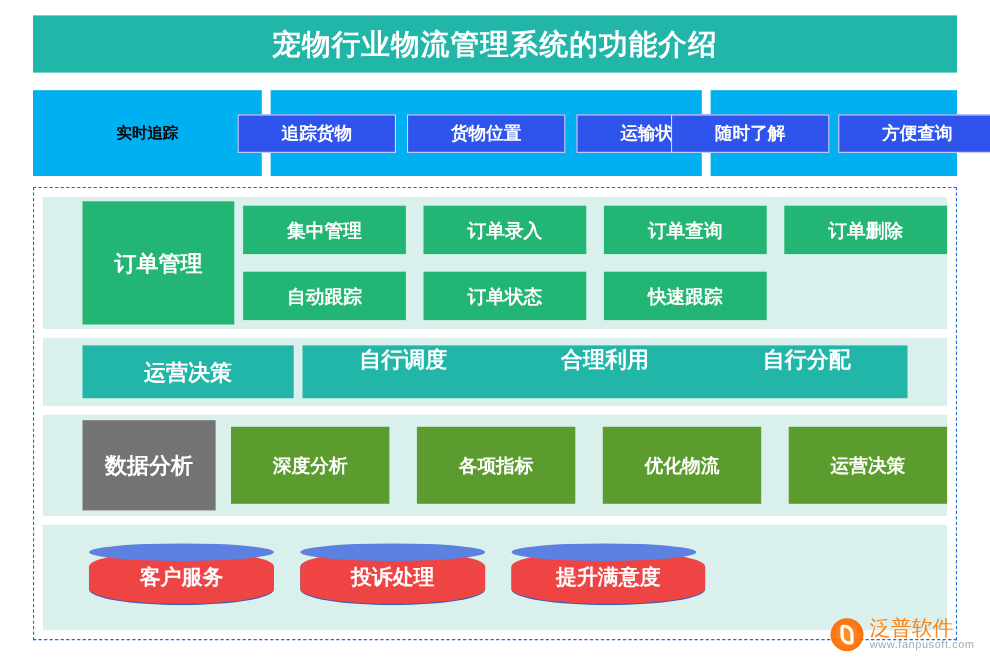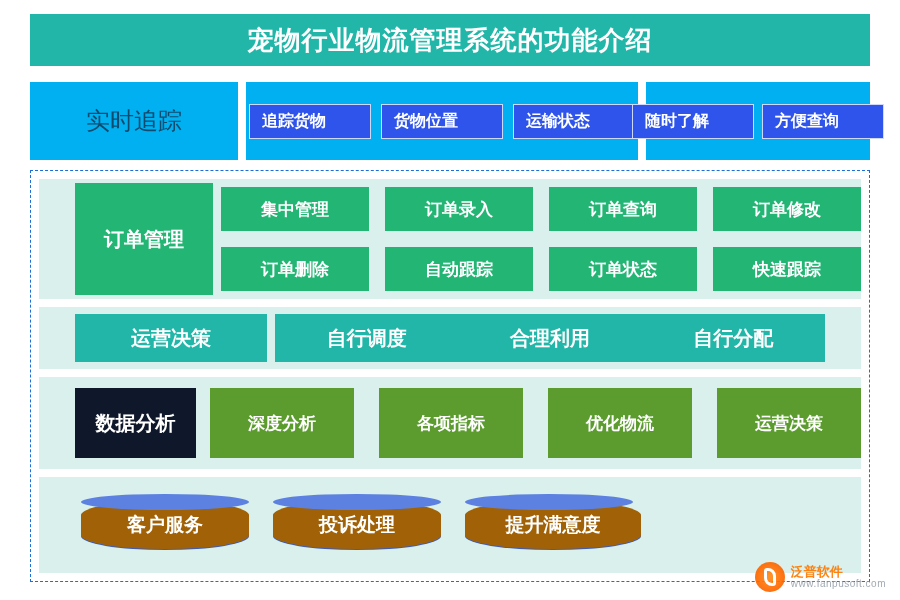--- a/index.html
+++ b/index.html
@@ -21,33 +21,33 @@
   .title-bar .txt{
     color:#ffffff;font-size:26px;font-weight:bold;letter-spacing:1px;
   }
 
   
   .blue-row{position:absolute;left:30px;top:82px;width:840px;height:78px;}
   .blue-left{
     position:absolute;left:0;top:0;width:208px;height:78px;
     background:#00b0f0;display:flex;align-items:center;justify-content:center;
   }
-  .blue-left .txt{color:#0c4a6e;font-size:24px;font-weight:normal;}
+  .blue-left .txt{color:#000000;font-size:14px;font-weight:bold;}
   .blue-mid{
     position:absolute;left:216px;top:0;width:392px;height:78px;
     background:#00b0f0;display:flex;align-items:center;justify-content:center;gap:10px;
   }
   .blue-right{
     position:absolute;left:616px;top:0;width:224px;height:78px;
     background:#00b0f0;display:flex;align-items:center;justify-content:center;gap:8px;
   }
   .chip-blue{
     background:#2f54eb;border:1px solid #cfd8ff;
     color:#ffffff;font-size:16px;font-weight:bold;
-    padding:6px 12px;min-width:96px;
+    padding:6px 23px;min-width:96px;text-align:center;
   }
 
   
   .dashed{
     position:absolute;left:30px;top:170px;width:840px;height:412px;
     border:1px dashed #1b6fd8;box-sizing:border-box;
   }
 
   
   .order-block{
@@ -74,49 +74,49 @@
     position:absolute;left:8px;top:136px;width:822px;height:62px;
     background:#d9f0ec;box-sizing:border-box;display:flex;align-items:center;
   }
   .oper-left{
     margin-left:36px;width:192px;height:48px;background:#21b6a8;
     display:flex;align-items:center;justify-content:center;
   }
   .oper-left .txt{color:#ffffff;font-size:20px;font-weight:bold;}
   .oper-right{
     margin-left:8px;width:550px;height:48px;background:#21b6a8;
-    display:flex;align-items:center;justify-content:space-around;
+    display:flex;align-items:flex-start;justify-content:space-around;
   }
   .oper-right .txt{color:#ffffff;font-size:20px;font-weight:bold;}
 
   
   .data-block{
     position:absolute;left:8px;top:206px;width:822px;height:92px;
     background:#d9f0ec;box-sizing:border-box;display:flex;align-items:center;
   }
   .data-left{
-    margin-left:36px;width:144px;height:70px;background:#0f172a;
+    margin-left:36px;width:144px;height:82px;background:#737373;
     display:flex;align-items:center;justify-content:center;
   }
   .data-left .txt{color:#ffffff;font-size:20px;font-weight:bold;}
   .data-items{margin-left:14px;display:flex;gap:25px;}
   .data-item{
     width:144px;height:70px;background:#5c9c2f;color:#ffffff;
     font-size:17px;font-weight:bold;display:flex;align-items:center;justify-content:center;
   }
 
   
   .svc-block{
     position:absolute;left:8px;top:306px;width:822px;height:96px;
     background:#d9f0ec;box-sizing:border-box;display:flex;align-items:center;
   }
   .svc-items{margin-left:42px;display:flex;gap:24px;}
   .cyl{
     position:relative;width:168px;height:48px;
-    background:#a16207;border-radius:50%/14px;
+    background:#ef4444;border-radius:50%/14px;
     display:flex;align-items:center;justify-content:center;
     box-shadow:0 1px 0 #3d5cb8;
   }
   .cyl .txt{color:#ffffff;font-size:19px;font-weight:bold;position:relative;z-index:2;}
   .cyl::before{
     content:"";position:absolute;left:0;top:-7px;width:168px;height:16px;
     background:#5c81e0;border-radius:50%;
   }
   .cyl.big{width:176px;}
 
@@ -128,21 +128,21 @@
   .wm-logo{
     width:30px;height:30px;border-radius:50%;
     background:radial-gradient(circle at 50% 50%, #ff8c1a 0%, #ff6a00 60%, #e85d00 100%);
     position:relative;
   }
   .wm-logo::after{
     content:"";position:absolute;left:9px;top:6px;width:12px;height:18px;
     border:3px solid #ffffff;border-radius:3px 8px 3px 8px;box-sizing:border-box;
   }
   .wm-text{display:flex;flex-direction:column;line-height:1.05;}
-  .wm-main{color:#ff7a00;font-size:13px;font-weight:bold;}
+  .wm-main{color:#ff7a00;font-size:19px;font-weight:normal;}
   .wm-sub{color:#9aa3ad;font-size:10px;letter-spacing:.5px;}
 </style>
 </head>
 <body>
 
 <div class="page">
 
   <div class="title-bar">
     <span class="txt">宠物行业物流管理系统的功能介绍</span>
   </div>
@@ -165,21 +165,20 @@
   <div class="dashed">
 
     <div class="order-block">
       <div class="order-left">
         <span class="txt">订单管理</span>
       </div>
       <div class="order-grid">
         <div class="cell-green">集中管理</div>
         <div class="cell-green">订单录入</div>
         <div class="cell-green">订单查询</div>
-        <div class="cell-green">订单修改</div>
         <div class="cell-green">订单删除</div>
         <div class="cell-green">自动跟踪</div>
         <div class="cell-green">订单状态</div>
         <div class="cell-green">快速跟踪</div>
       </div>
     </div>
 
     <div class="oper-block">
       <div class="oper-left">
         <span class="txt">运营决策</span>

